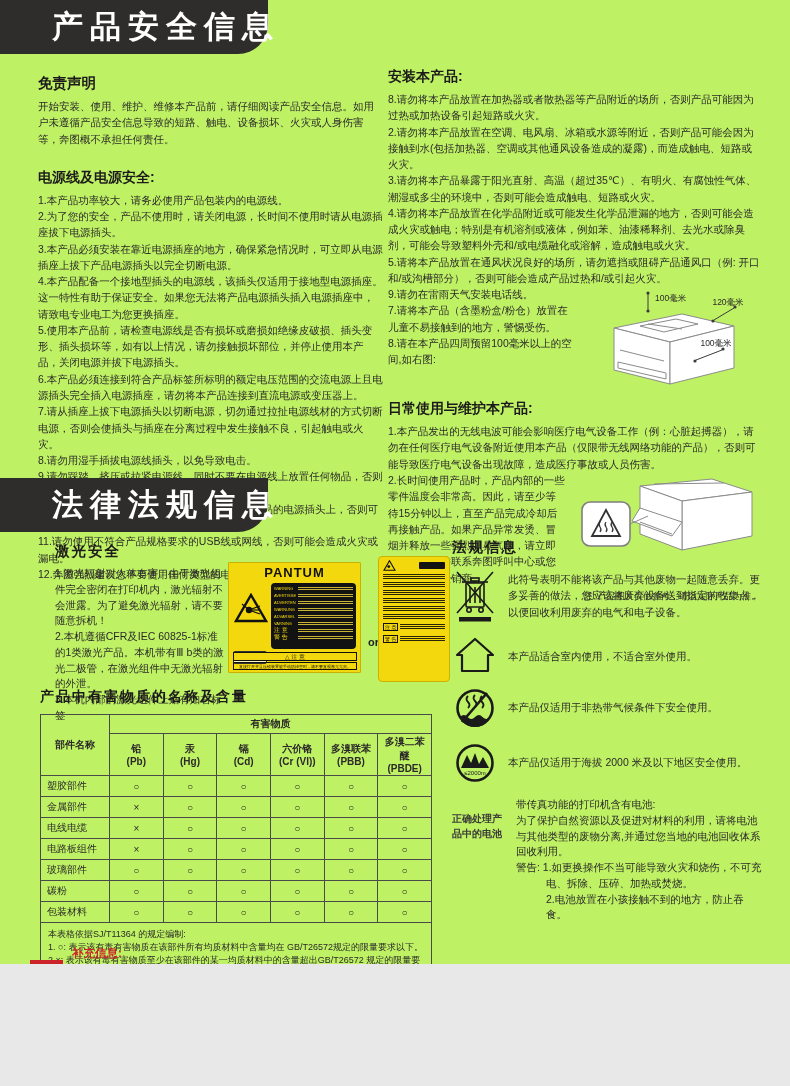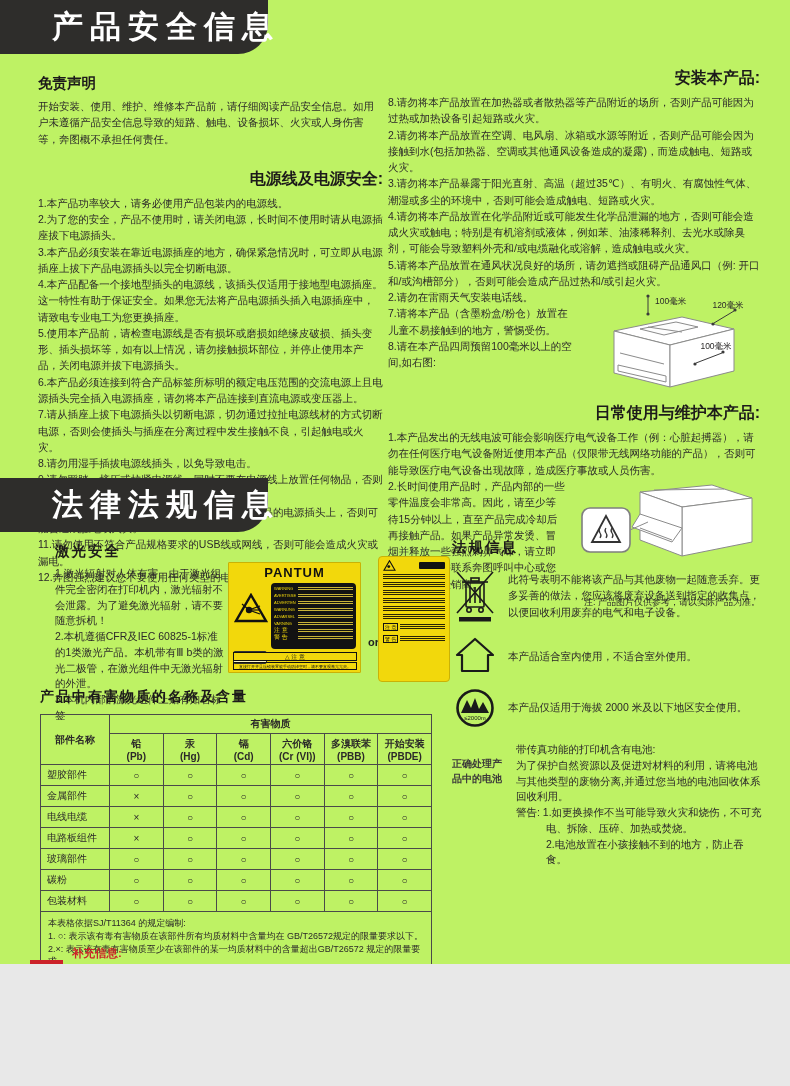--- a/index.html
+++ b/index.html
@@ -4,21 +4,21 @@
 <style>
   html,body{margin:0;padding:0;background:#e8e8e8;}
   .page{position:relative;width:790px;height:964px;margin:0 auto;background:#bef264;overflow:hidden;
         font-family:"Liberation Sans","DejaVu Sans",sans-serif;color:#262424;}
   .abs{position:absolute;}
   
   .banner{position:absolute;left:0;width:268px;height:54px;background:#2e2d2b;border-radius:0 0 30px 0;}
   .banner .txt{color:#fff;font-size:31px;font-weight:bold;letter-spacing:7px;line-height:54px;padding-left:52px;white-space:nowrap;}
   
   .h1{font-size:14.5px;font-weight:bold;color:#1c1a1a;margin:0 0 5px 0;}
-  .h2{font-size:16px;font-weight:bold;color:#1c1a1a;margin:3px 0 5px 0;text-align:right;}
+  .h2{font-size:14px;font-weight:bold;color:#1c1a1a;margin:3px 0 5px 0;}
   .body, .item{font-size:10.5px;line-height:1.55;color:#2b2929;}
   .col-left{left:38px;top:66px;width:345px;}
   .col-right{left:388px;top:60px;width:372px;}
   .fl-r{float:right;margin:2px 0 4px 8px;}
   .img-note{clear:both;text-align:right;font-size:9px;color:#2b2929;padding-top:4px;}
   
   .label-big{left:228px;top:562px;width:133px;height:111px;background:#f2d80c;border-radius:1px;border:1px solid #c9b206;box-sizing:border-box;padding:2px 4px;}
   .label-big .brand{text-align:center;font-weight:bold;font-size:13px;letter-spacing:1px;color:#111;}
   .tri-wrap{position:absolute;left:5px;top:30px;}
   .class-box{position:absolute;left:4px;top:88px;width:32px;height:11px;background:#fdf6c0;border:1px solid #333;border-radius:2px;}
@@ -121,21 +121,21 @@
           <circle cx="153" cy="19" r="1.6"></circle>
             <circle cx="131" cy="33" r="1.6"></circle>
           <circle cx="113" cy="73" r="1.6"></circle>
             <circle cx="141" cy="61" r="1.6"></circle>
         </g>
         <text x="73" y="13" font-size="8.5" fill="#2b2929">100毫米</text>
         <text x="146" y="17" font-size="8.5" fill="#2b2929" text-anchor="middle">120毫米</text>
         <text x="134" y="58" font-size="8.5" fill="#2b2929" text-anchor="middle">100毫米</text>
       </svg>
     </div>
-    <div class="item">2.请勿在雷雨天气安装电话线。</div>
+    <div class="item">9.请勿在雷雨天气安装电话线。</div>
     <div class="item">7.请将本产品（含墨粉盒/粉仓）放置在儿童不易接触到的地方，警惕受伤。</div>
     <div class="item">8.请在本产品四周预留100毫米以上的空间,如右图:</div>
 
     <div class="h2" style="clear:both;margin-top:16px;">日常使用与维护本产品:</div>
     <div class="item">1.本产品发出的无线电波可能会影响医疗电气设备工作（例：心脏起搏器），请勿在任何医疗电气设备附近使用本产品（仅限带无线网络功能的产品），否则可能导致医疗电气设备出现故障，造成医疗事故或人员伤害。</div>
 
     <div class="fl-r" style="width:186px;">
       <svg width="186" height="92" viewBox="0 0 186 92">
         <g stroke="#8b8b8b" fill="#ffffff" stroke-width="1">
           <polygon points="66,12 138,5 178,18 108,27"></polygon>
@@ -277,20 +277,35 @@
 
     <div class="reg-row">
       <div class="reg-ico">
         <svg width="42" height="38" viewBox="0 0 42 38">
           <path d="M21,3 L39,19 L34,19 L34,35 L8,35 L8,19 L3,19 Z" fill="none" stroke="#1a1a1a" stroke-width="2.2" stroke-linejoin="round"></path>
         </svg>
       </div>
       <div class="reg-txt" style="padding-top:12px;">本产品适合室内使用，不适合室外使用。</div>
     </div>
 
+    <div class="reg-row">
+      <div class="reg-ico">
+        <svg width="42" height="42" viewBox="0 0 42 42">
+          <circle cx="21" cy="21" r="17.5" fill="none" stroke="#1a1a1a" stroke-width="2.6"></circle>
+          <path d="M6,30 q4,-4 7.5,0 q4,4 7.5,0 q4,-4 7.5,0 q4,4 7.5,0 L35,33 A17.5,17.5 0 0 1 7,33 Z" fill="#1a1a1a"></path>
+          <g stroke="#1a1a1a" stroke-width="1.8" fill="none">
+            <path d="M14,9 q-3,3 0,6 q3,3 0,6"></path>
+            <path d="M21,8 q-3,3 0,6 q3,3 0,6"></path>
+            <path d="M28,9 q-3,3 0,6 q3,3 0,6"></path>
+          </g>
+          <line x1="33" y1="6" x2="8" y2="35" stroke="#1a1a1a" stroke-width="2.6"></line>
+        </svg>
+      </div>
+      <div class="reg-txt" style="padding-top:12px;">本产品仅适用于非热带气候条件下安全使用。</div>
+    </div>
 
     <div class="reg-row">
       <div class="reg-ico">
         <svg width="42" height="42" viewBox="0 0 42 42">
           <circle cx="21" cy="21" r="17.5" fill="none" stroke="#1a1a1a" stroke-width="2.6"></circle>
           <path d="M7,26 L13,13 L17,21 L21,11 L25,22 L29,15 L35,26 Z" fill="#1a1a1a"></path>
           <text x="21" y="33" font-size="6" text-anchor="middle" fill="#1a1a1a">≤2000m</text>
         </svg>
       </div>
       <div class="reg-txt" style="padding-top:12px;">本产品仅适用于海拔 2000 米及以下地区安全使用。</div>
@@ -330,21 +345,21 @@
             </th>
         <th>
               <div>六价铬</div>
               <div>(Cr (VI))</div>
             </th>
         <th>
               <div>多溴联苯</div>
               <div>(PBB)</div>
             </th>
         <th>
-              <div>开始安装</div>
+              <div>多溴二苯醚</div>
               <div>(PBDE)</div>
             </th>
       </tr>
       <tr>
         <td class="pn">塑胶部件</td>
         <td class="sym">○</td>
             <td class="sym">○</td>
             <td class="sym">○</td>
             <td class="sym">○</td>
             <td class="sym">○</td>

